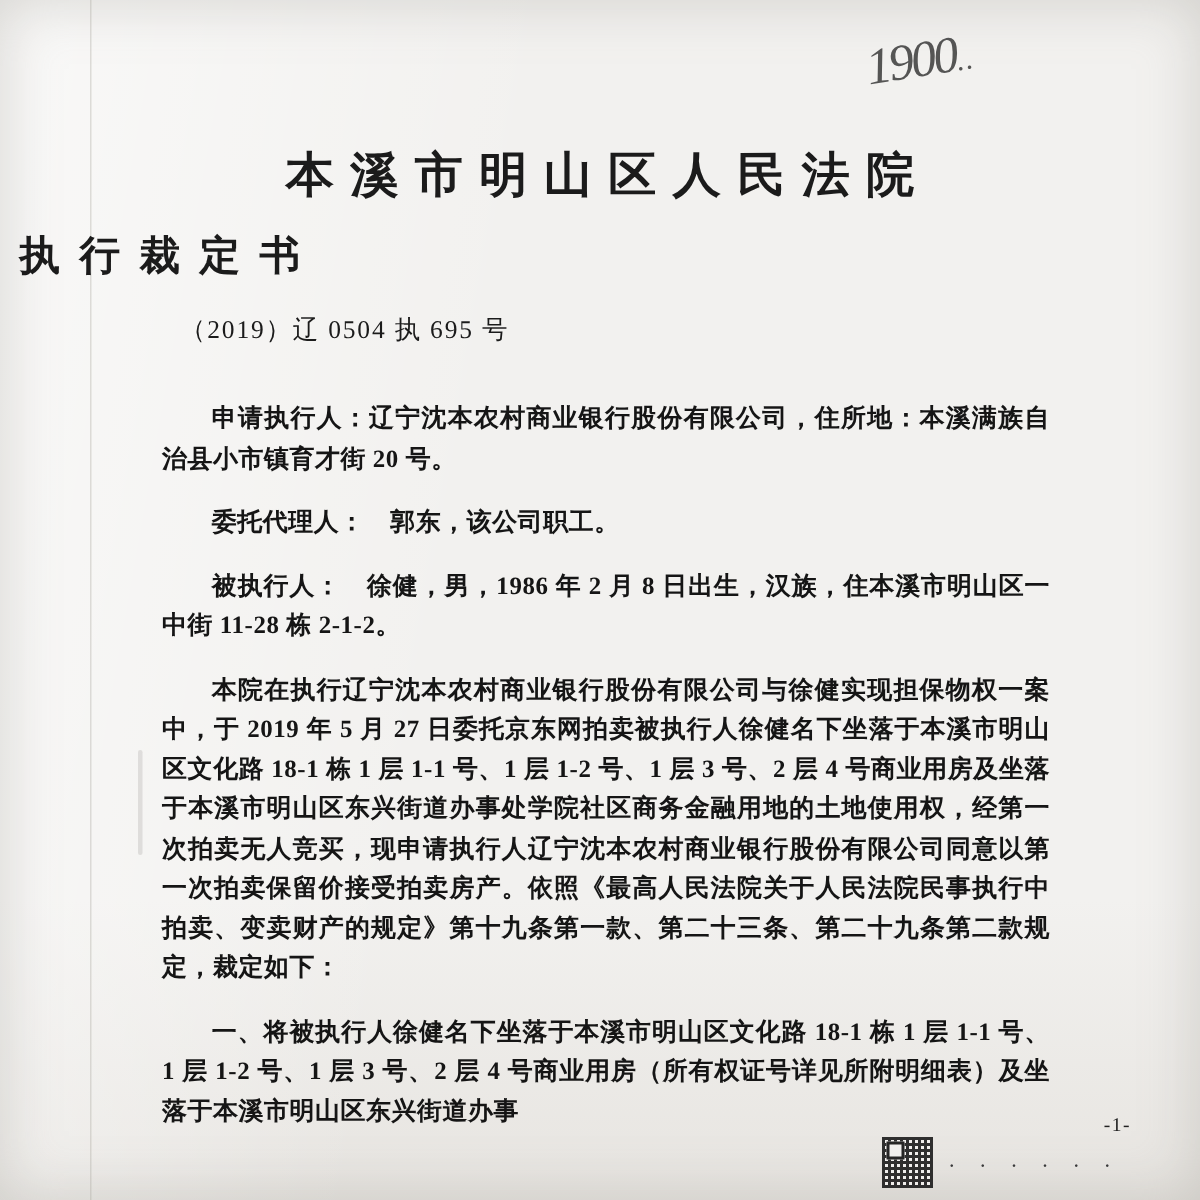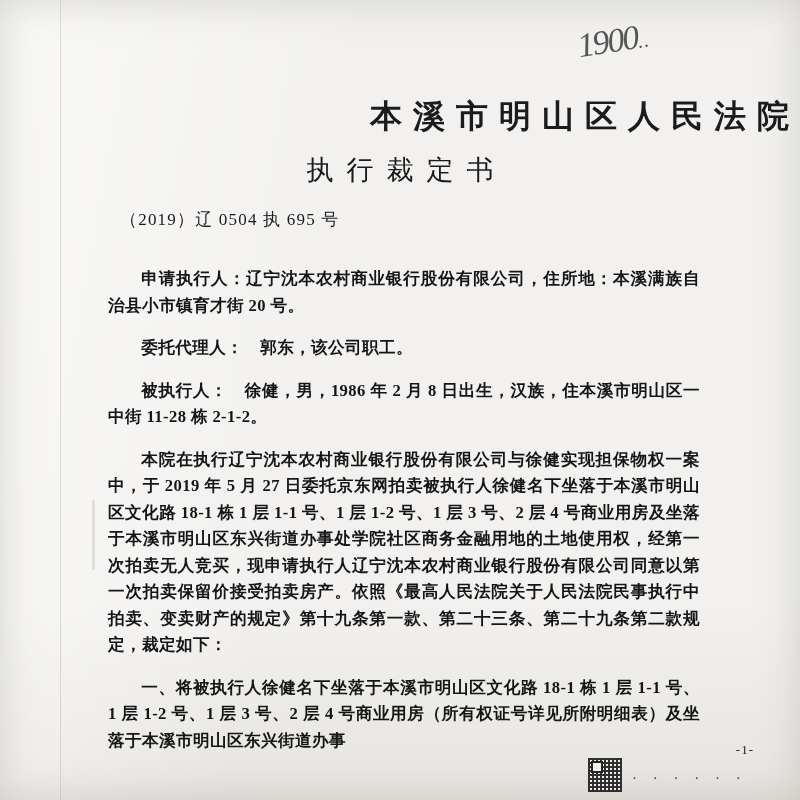--- a/index.html
+++ b/index.html
@@ -56,36 +56,36 @@
     font-size: 20px;
     letter-spacing: 1px;
   }
 
   
   .court-title {
     position: absolute;
     top: 95px;
     left: 0;
     width: 800px;
-    text-align: right;
+    text-align: center;
     font-size: 32px;
     font-weight: bold;
     letter-spacing: 11px;
     color: #1b1b1b;
     text-indent: 11px;
     font-family: "Liberation Serif", serif;
   }
   .doc-title {
     position: absolute;
     top: 152px;
     left: 0;
     width: 800px;
-    text-align: center;
+    text-align: left;
     font-size: 27px;
-    font-weight: normal;
+    font-weight: bold;
     letter-spacing: 13px;
     color: #1b1b1b;
     text-indent: 13px;
   }
   .case-no {
     position: absolute;
     top: 208px;
     left: 0;
     width: 800px;
     text-align: left;

